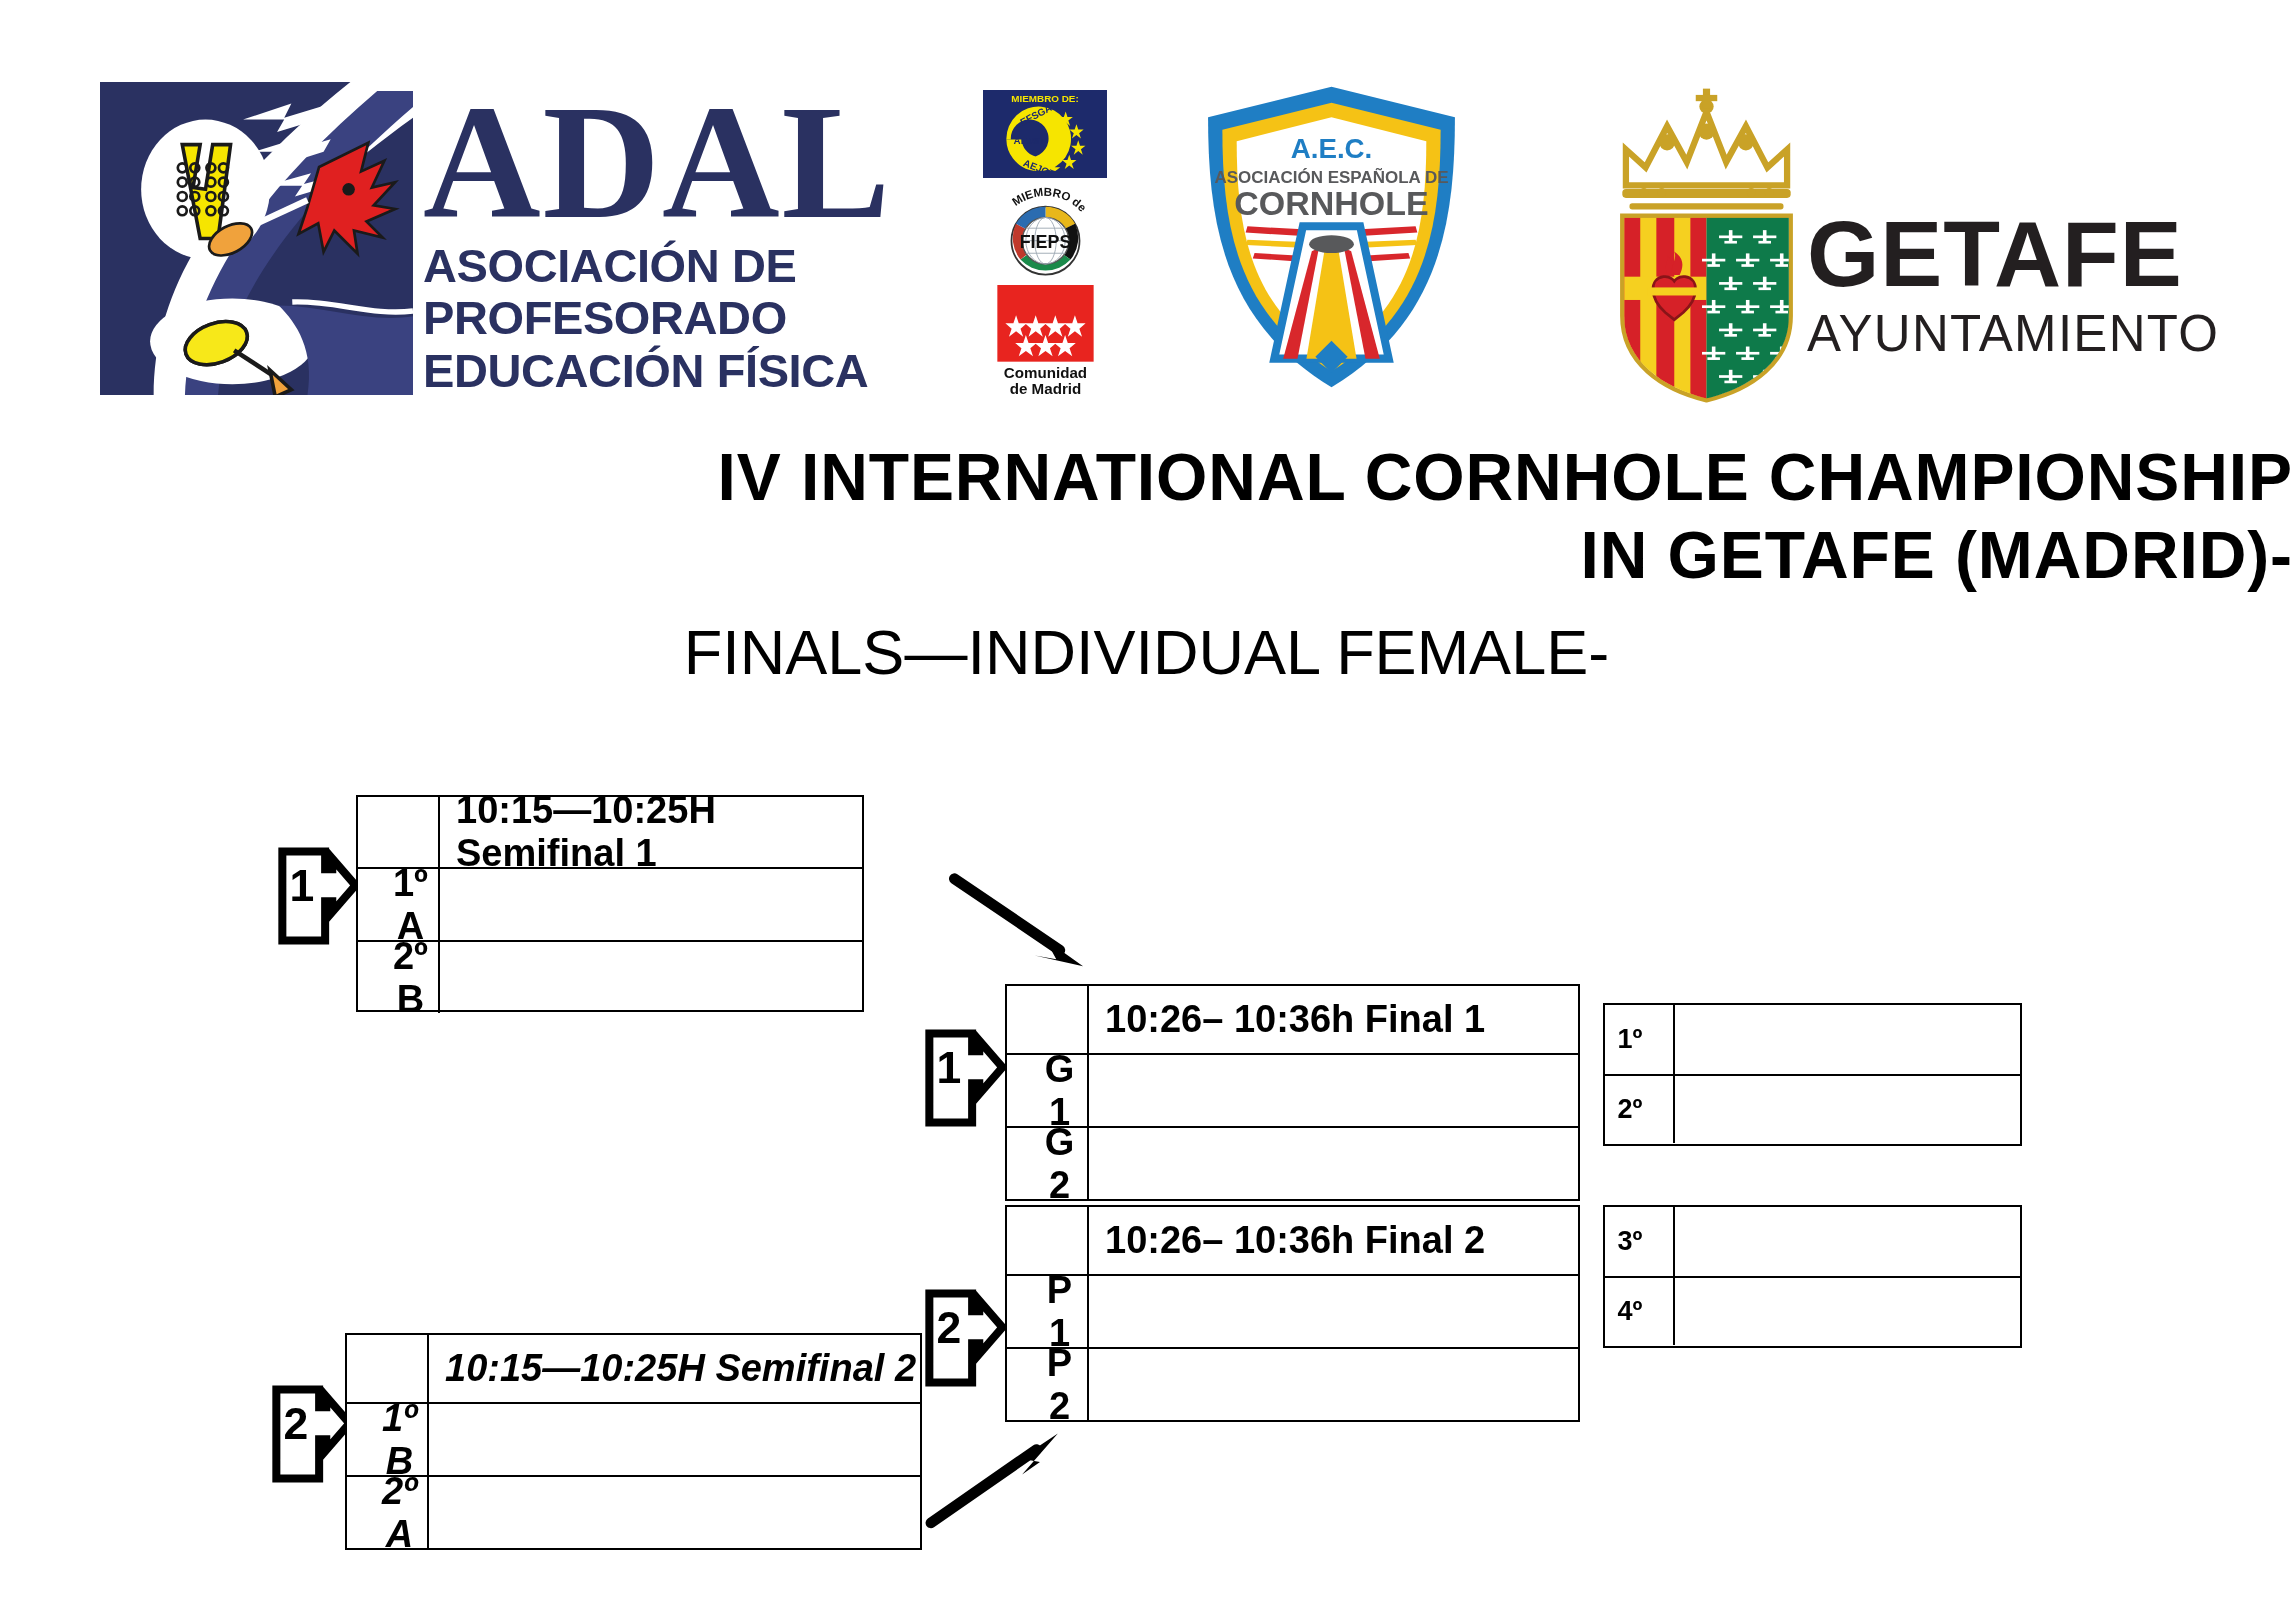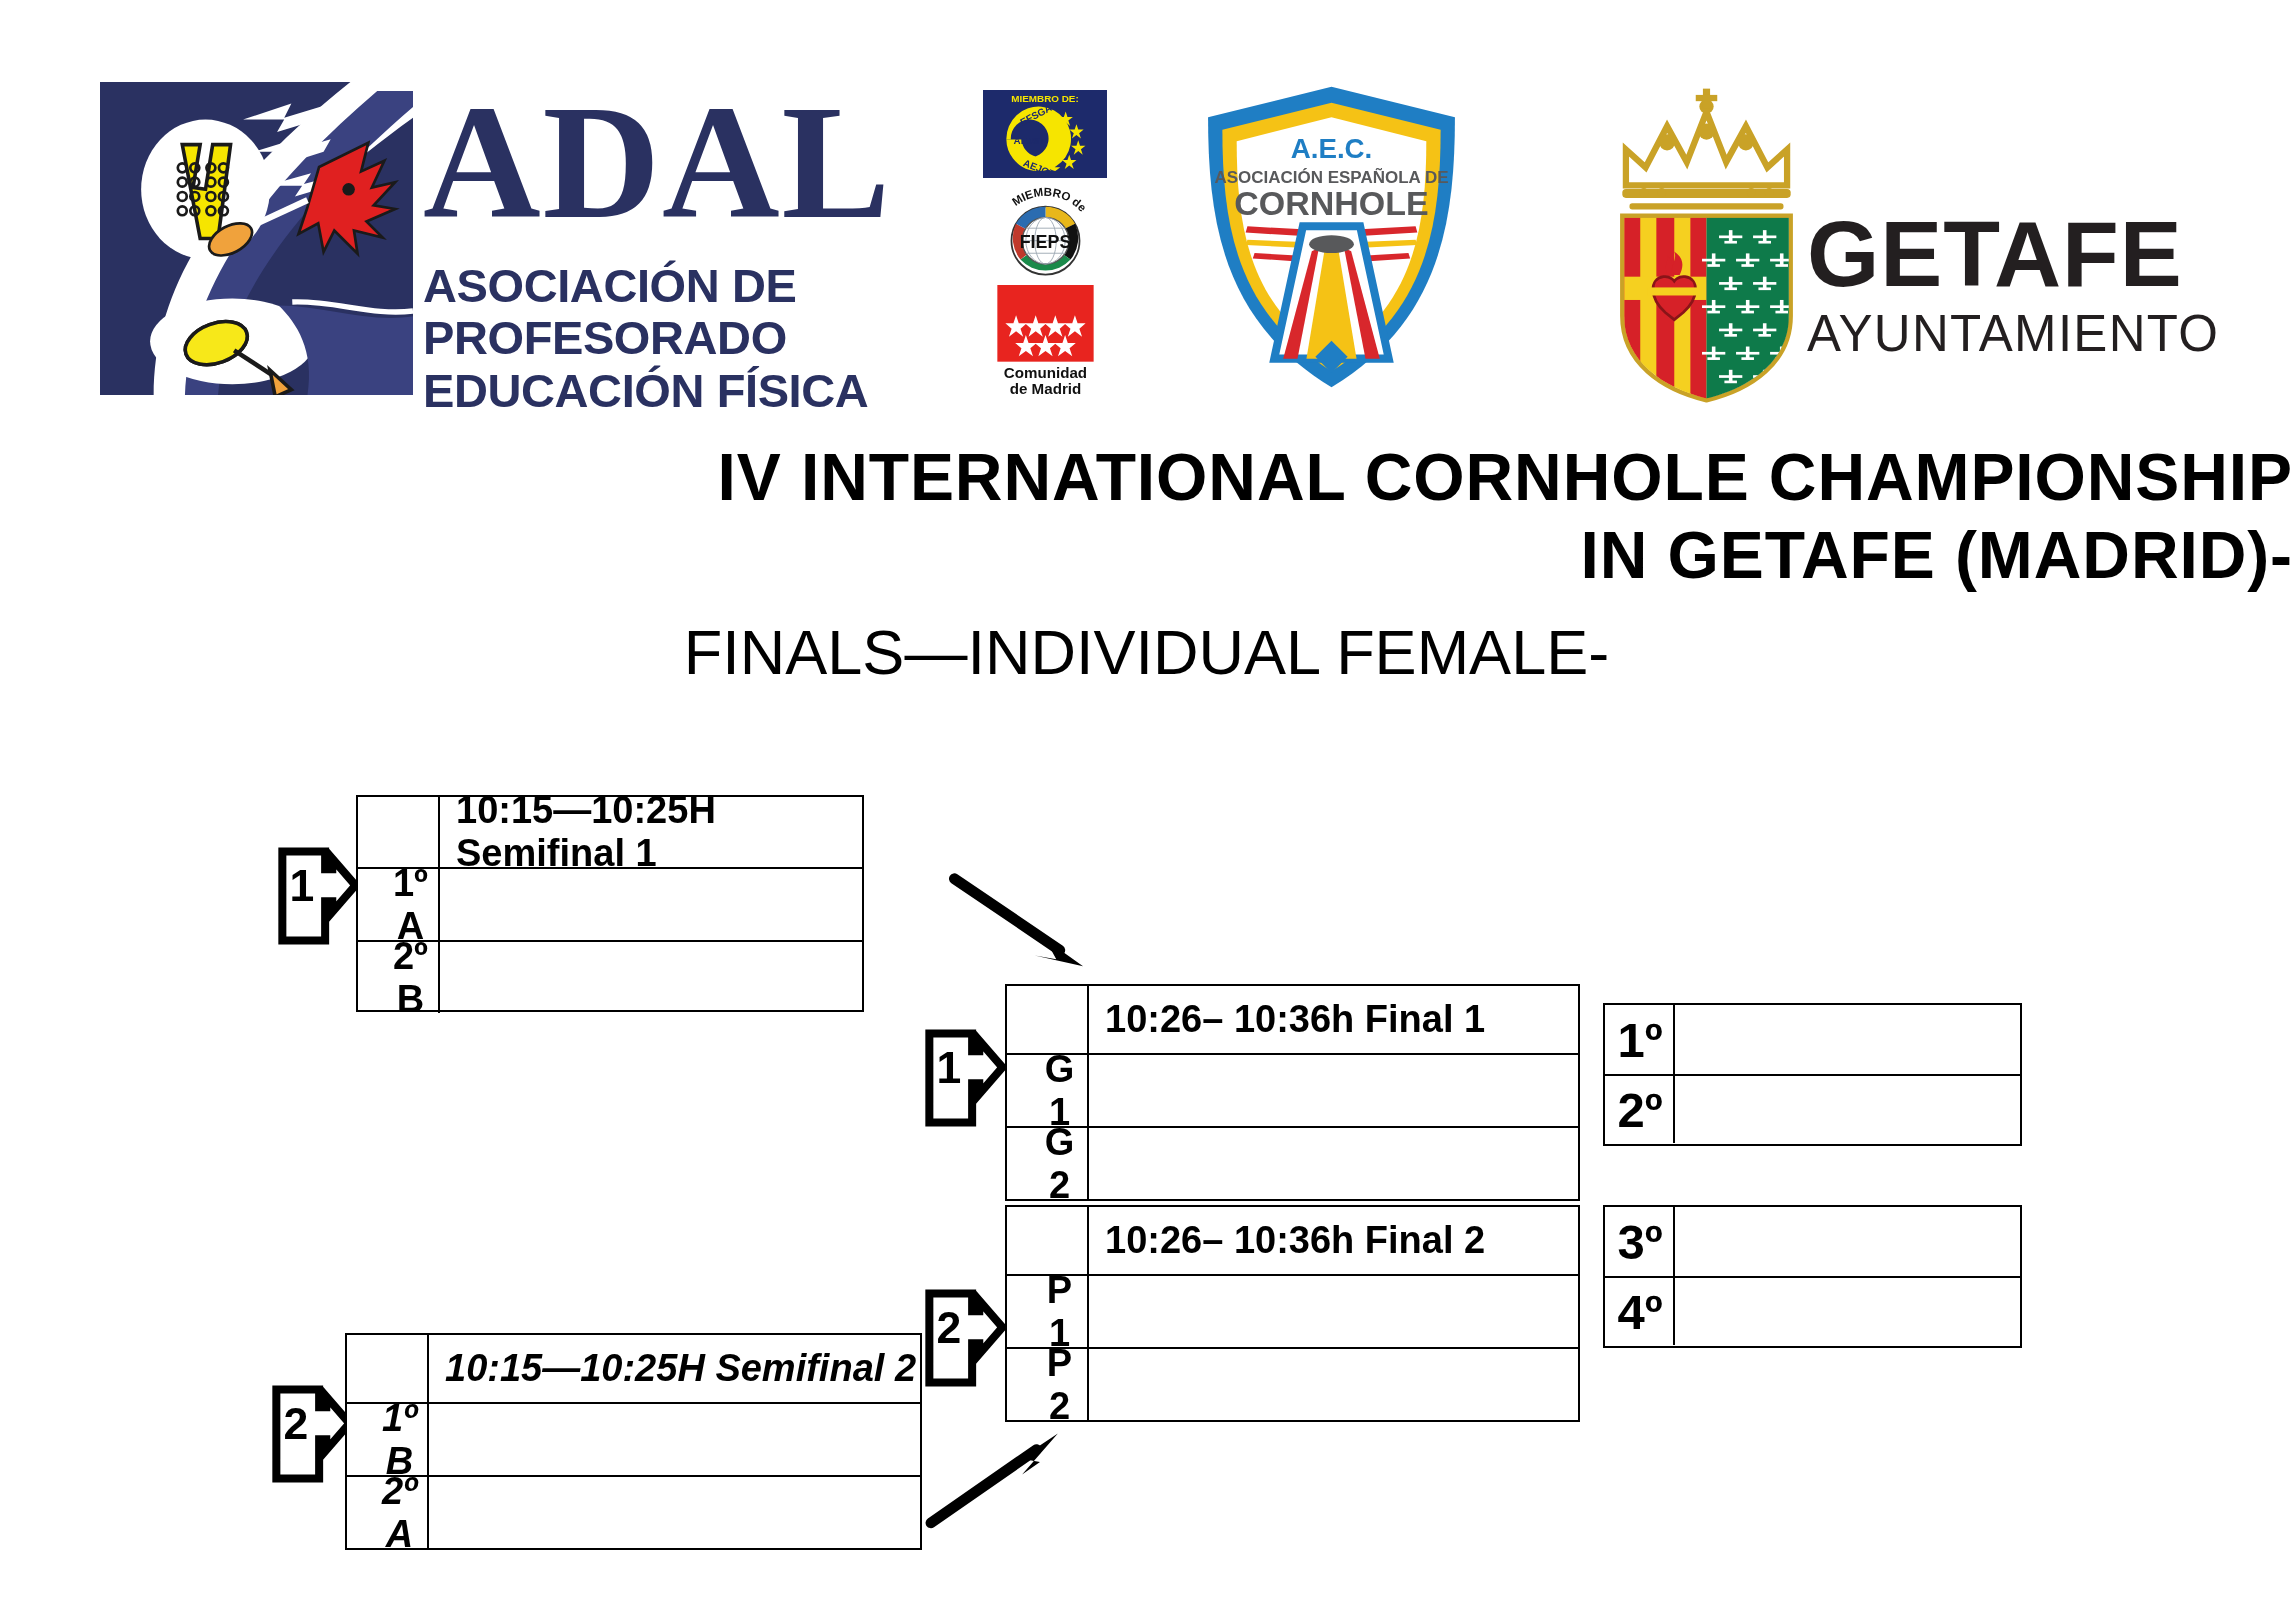--- a/index.html
+++ b/index.html
@@ -44,21 +44,21 @@
     color: #2a3161;
     letter-spacing: 1.8px;
   }
   .adal-sub {
     font-family: "Liberation Sans", sans-serif;
     font-weight: bold;
     font-size: 47px;
     line-height: 1.12;
     color: #2a3161;
     letter-spacing: -0.4px;
-    margin-top: 20px;
+    margin-top: 0;
   }
 
   
   .badges {
     position: absolute;
     left: 983px; top: 90px;
     width: 125px;
   }
   .badge { display: block; }
   .badge svg { display: block; }
@@ -193,21 +193,21 @@
   }
   .result-row + .result-row { border-top: 2.7px solid #000; }
   .result-label {
     width: 70px;
     flex: 0 0 70px;
     box-sizing: border-box;
     display: flex;
     align-items: center;
     padding-left: 12.5px;
     font-weight: bold;
-    font-size: 49px;
+    font-size: 27px;
     border-right: 2.7px solid #000;
   }
   .result-value {
     flex: 1 1 auto;
     box-sizing: border-box;
   }
 
   
   .marker {
     position: absolute;

